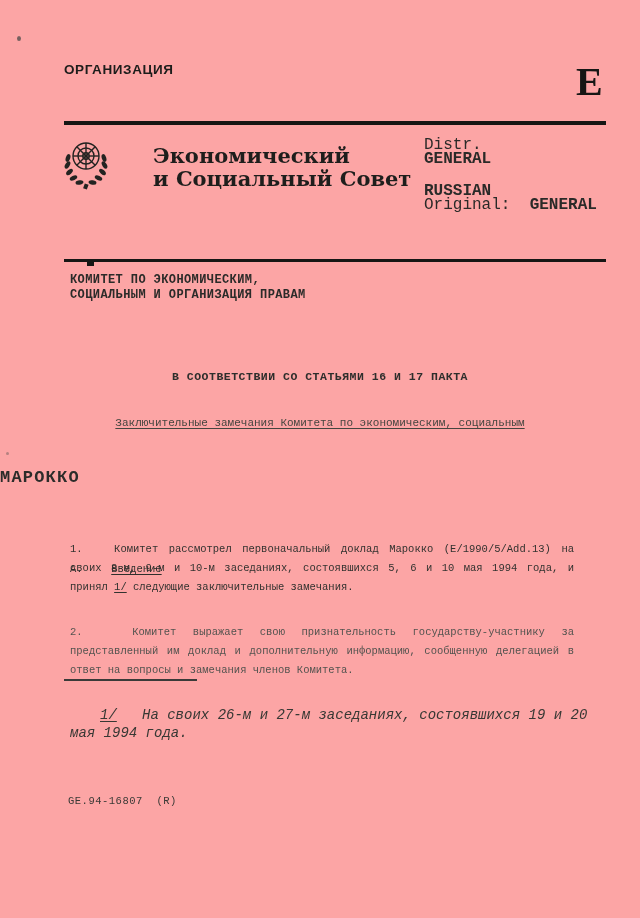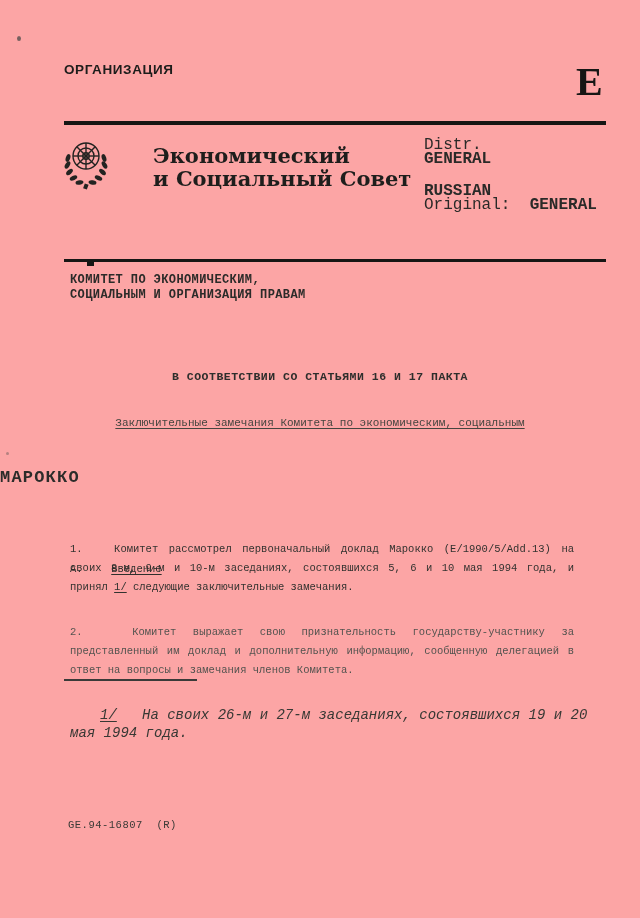--- a/index.html
+++ b/index.html
@@ -187,21 +187,20 @@
     font-style: italic;
   }
   .footnote .indent { padding-left: 30px; }
   .footer-ref {
     position: absolute;
     left: 68px;
     top: 795px;
     font-size: 10.5px;
     letter-spacing: .5px;
     color: #3a3a36;
-    margin-top: 24px;
   }
 </style>
 </head>
 <body>
 
 <div id="page">
 
   <div class="speck" id="speck1"></div>
   <div class="speck" id="speck2"></div>
 

